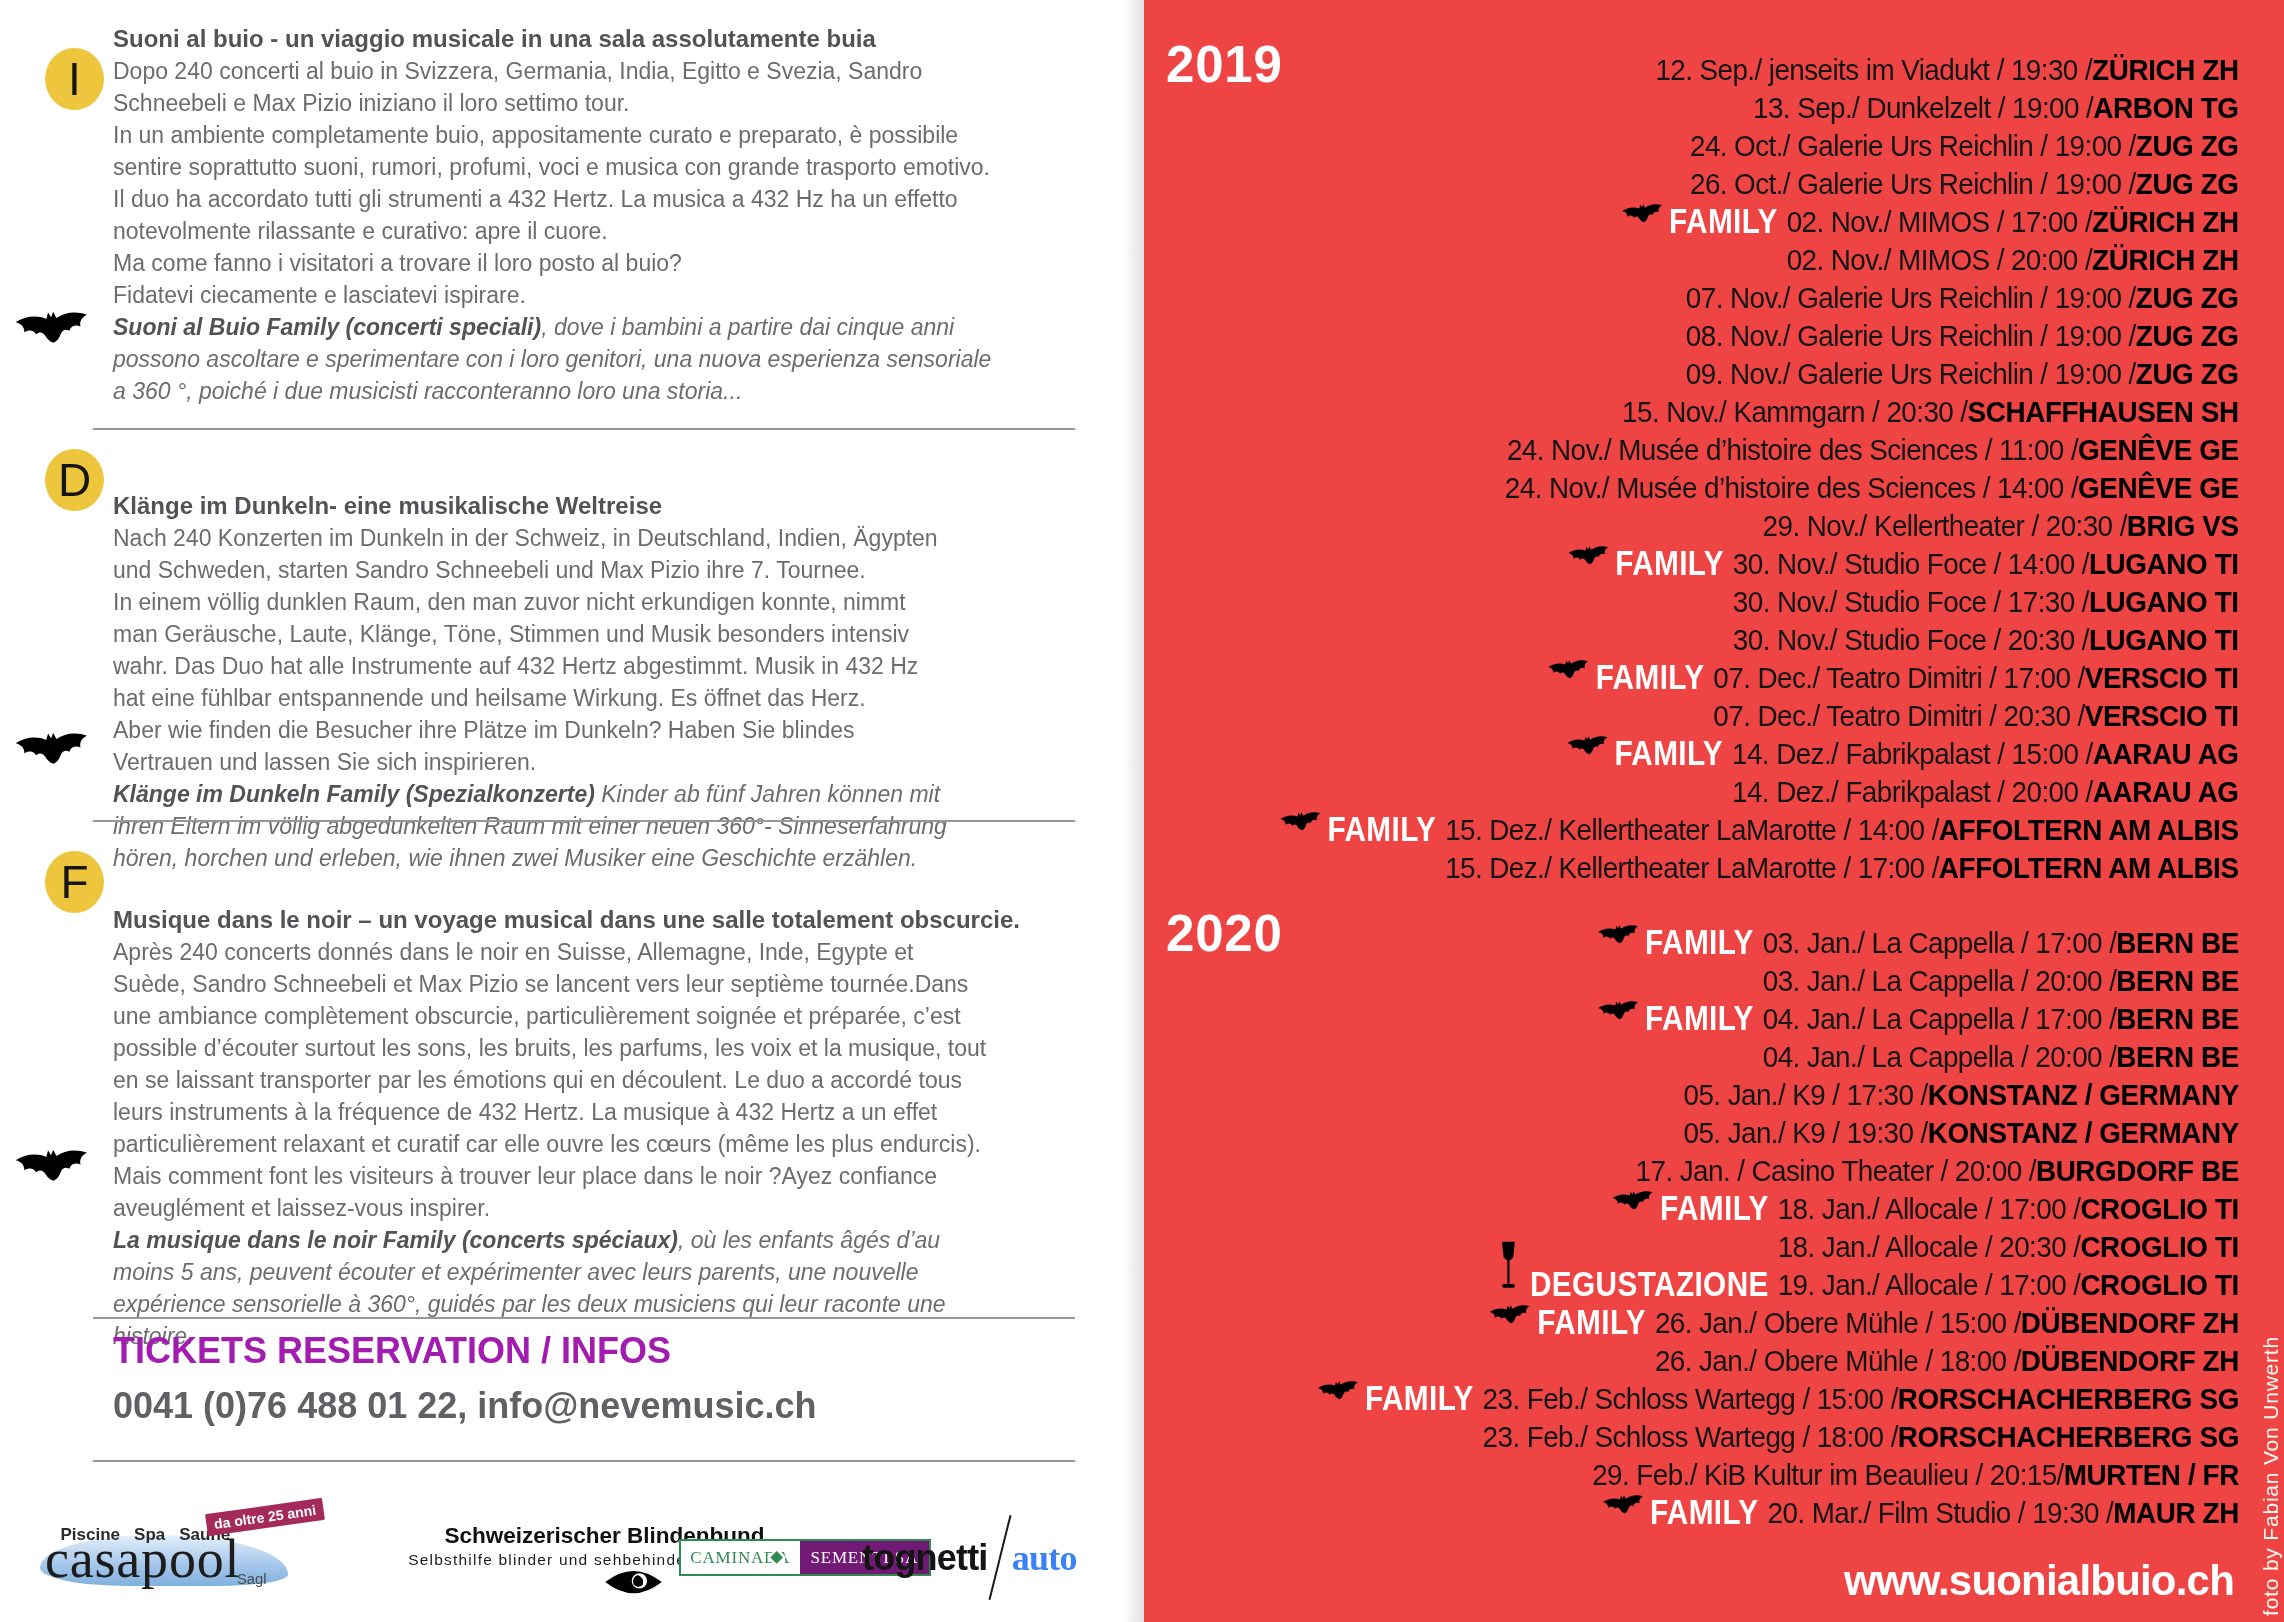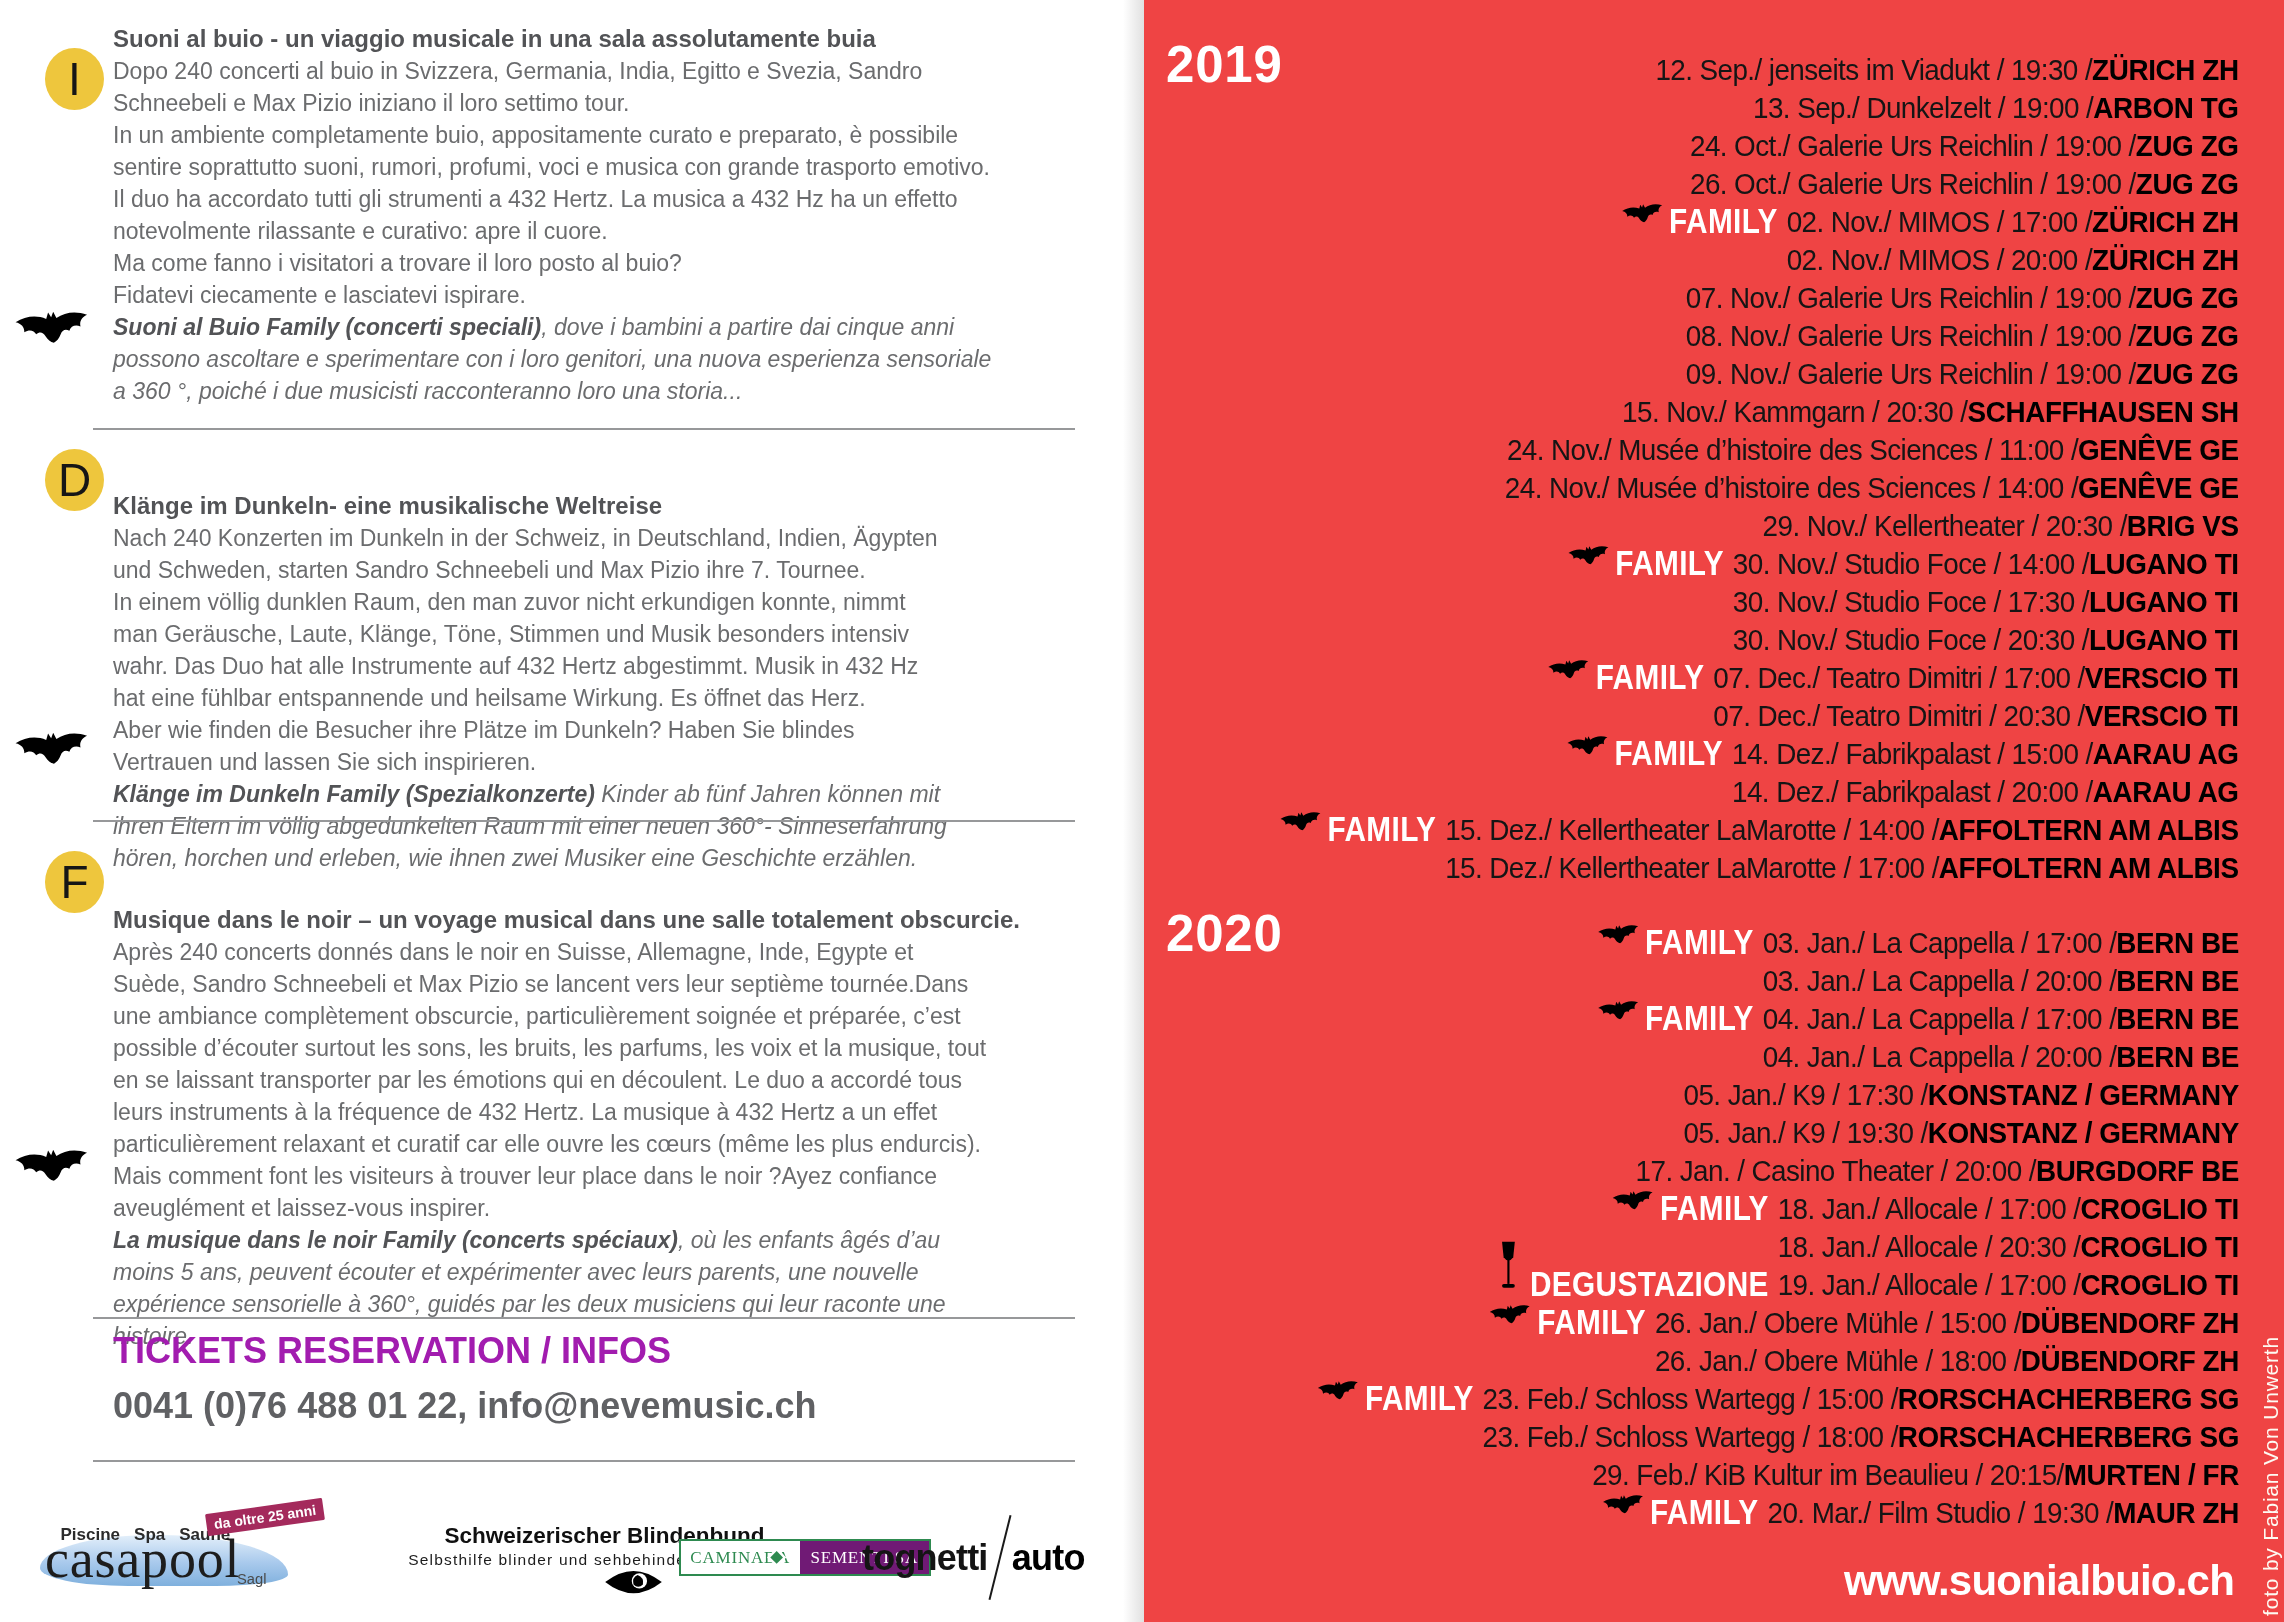--- a/index.html
+++ b/index.html
@@ -57,21 +57,21 @@
              color:#ffffff;font-family:"Liberation Serif",serif;font-size:17px;
              letter-spacing:0.8px;}
   .cam-diamond{position:absolute;left:91px;top:11.6px;width:9.3px;height:9.3px;
                background:#2e8a50;transform:rotate(45deg);box-shadow:0 0 0 2.3px #fff;}
 
   .logo-tog{position:absolute;left:862px;top:1511px;height:93px;display:flex;
             align-items:center;}
   .tog-left{font-size:36px;font-weight:bold;color:#141414;letter-spacing:-0.8px;}
   .tog-slash{width:2.3px;height:87px;background:#1a1a1a;transform:rotate(14deg);
              margin:0 11px;}
-  .tog-right{font-size:36px;font-weight:bold;color:#000000;letter-spacing:-0.8px;}
+  .tog-right{font-size:36px;font-weight:bold;color:#3b82f6;letter-spacing:-0.8px;font-family:Liberation Serif, serif;}
 
   
   .edge{position:absolute;left:1123px;top:0;width:22px;height:100%;
         background:linear-gradient(90deg,rgba(110,110,110,0) 0%,rgba(110,110,110,0.22) 100%);}
 
   
   .panel{position:absolute;left:1144px;top:0;width:1140px;height:1622px;
          background:#ef4444;}
   .yr{position:absolute;left:22px;color:#ffffff;font-weight:bold;font-size:51px;
       line-height:51px;letter-spacing:0.8px;}

